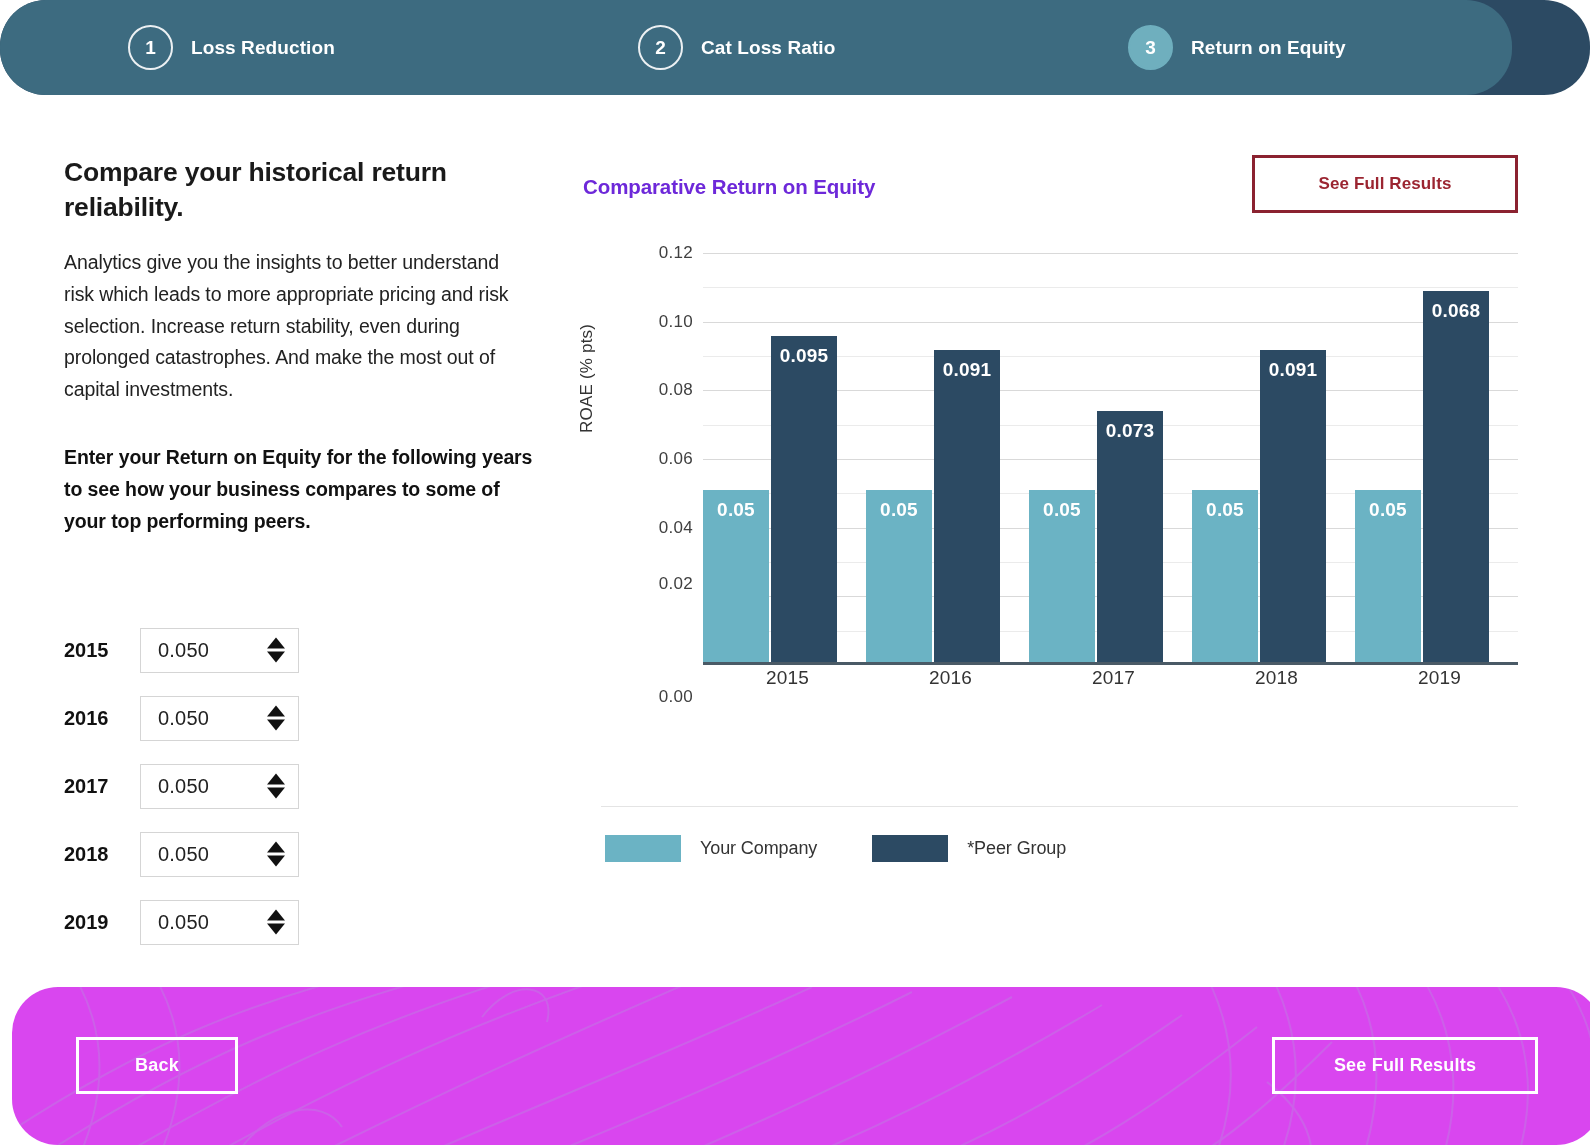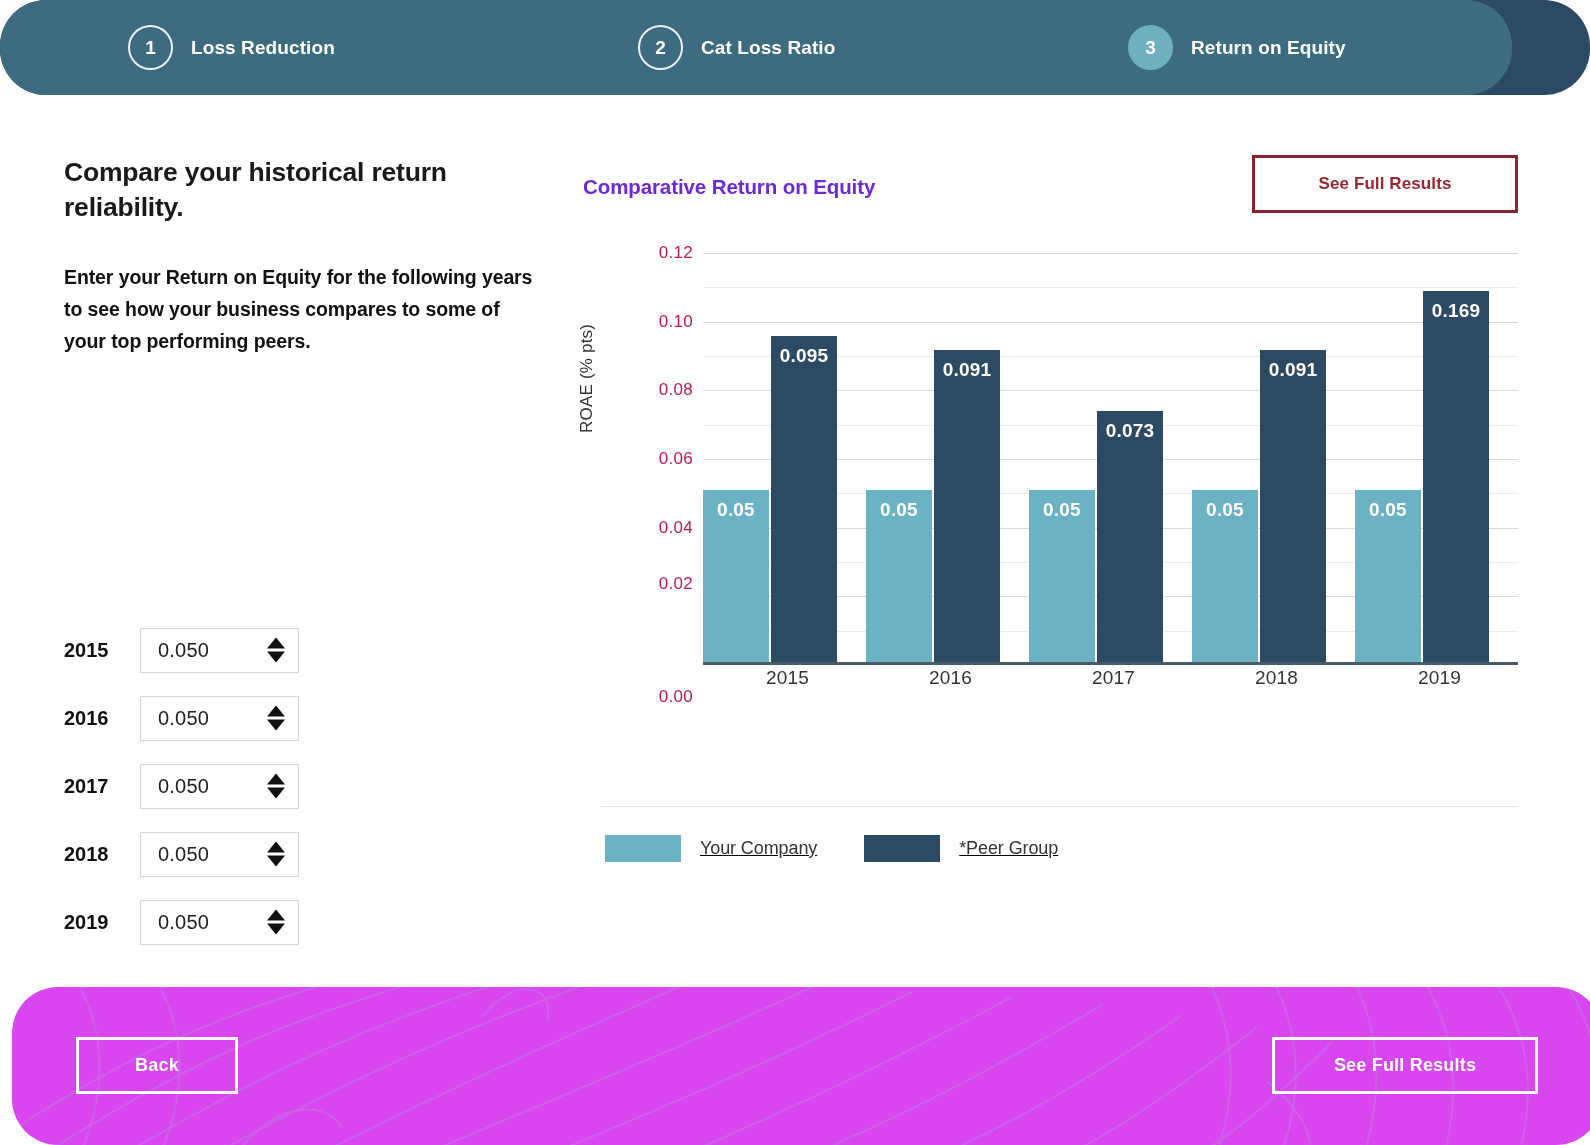--- a/index.html
+++ b/index.html
@@ -222,21 +222,21 @@
     color: #333333;
     white-space: nowrap;
     letter-spacing: 0.2px;
   }
   .ytick {
     position: absolute;
     left: 38px;
     width: 72px;
     text-align: right;
     font-size: 17px;
-    color: #be185d;
+    color: #404040;
     transform: translateY(-50%);
     letter-spacing: 0.3px;
   }
   .plot {
     position: absolute;
     left: 120px;
     top: 10px;
     right: 0;
     height: 412px;
     border-bottom: 3px solid #4a5a66;
@@ -289,22 +289,21 @@
     width: 917px;
     height: 1px;
     background: #e4e4e4;
   }
   .legend {
     position: absolute;
     left: 22px;
     top: 592px;
     display: flex;
     align-items: center;
-    gap: 0px;
-    text-decoration: underline;
+    gap: 8px;
   }
   .legend-item {
     display: flex;
     align-items: center;
   }
   .legend-swatch {
     width: 76px;
     height: 27px;
     flex: 0 0 auto;
   }
@@ -394,20 +393,21 @@
       <div class="step step-3">
         <div class="step-circle active">3</div>
         <div class="step-label">Return on Equity</div>
       </div>
 
     </div>
   </div>
 
   <div class="left-panel">
     <h1 class="panel-title">Compare your historical return reliability.</h1>
+    <p class="panel-body">Analytics give you the insights to better understand risk which leads to more appropriate pricing and risk selection. Increase return stability, even during prolonged catastrophes. And make the most out of capital investments.</p>
     <p class="panel-prompt">Enter your Return on Equity for the following years to see how your business compares to some of your top performing peers.</p>
   </div>
 
   <div class="inputs">
 
     <div class="input-row">
       <div class="input-year">2015</div>
       <div class="stepper">
         <div class="stepper-value">0.050</div>
         <div class="stepper-arrows">
@@ -526,21 +526,21 @@
             </div>
             <div class="bar peer" style="height: 312.433px;">
               <div class="bar-label">0.091</div>
             </div>
           </div>
           <div class="group" style="left: 652px; width: 163px;">
             <div class="bar own" style="height: 171.667px;">
               <div class="bar-label">0.05</div>
             </div>
             <div class="bar peer" style="height: 370.8px;">
-              <div class="bar-label">0.169</div>
+              <div class="bar-label">0.068</div>
             </div>
           </div>
         </div>
 
       <div id="xtick-host">
           <div class="xtick" style="left: 120px; width: 169px;">2015</div>
           <div class="xtick" style="left: 283px; width: 169px;">2016</div>
           <div class="xtick" style="left: 446px; width: 169px;">2017</div>
           <div class="xtick" style="left: 609px; width: 169px;">2018</div>
           <div class="xtick" style="left: 772px; width: 169px;">2019</div>

